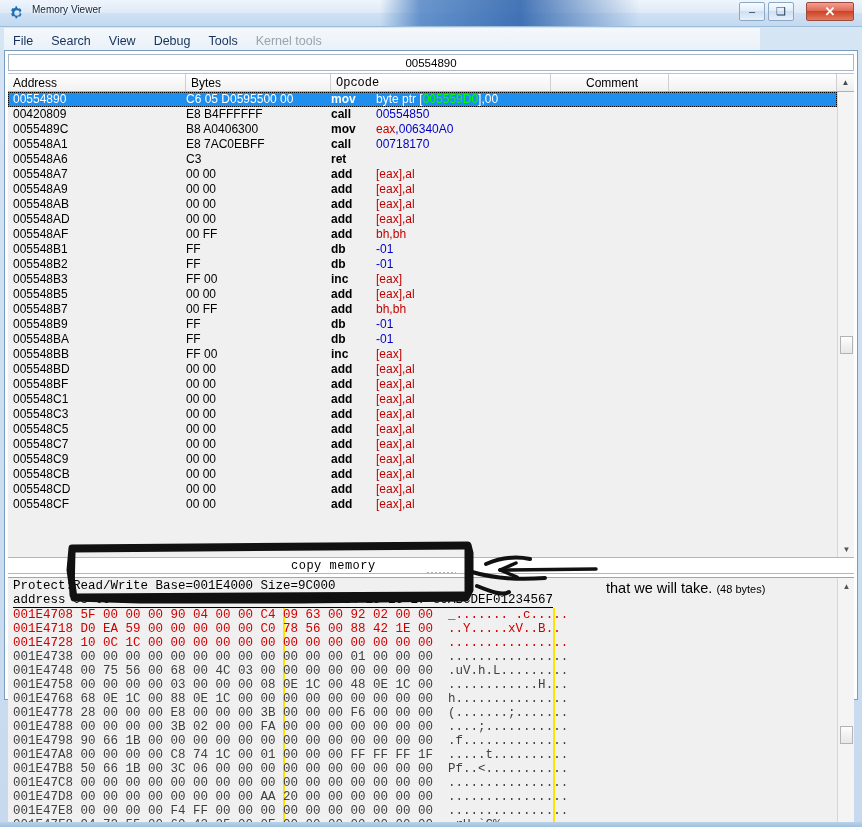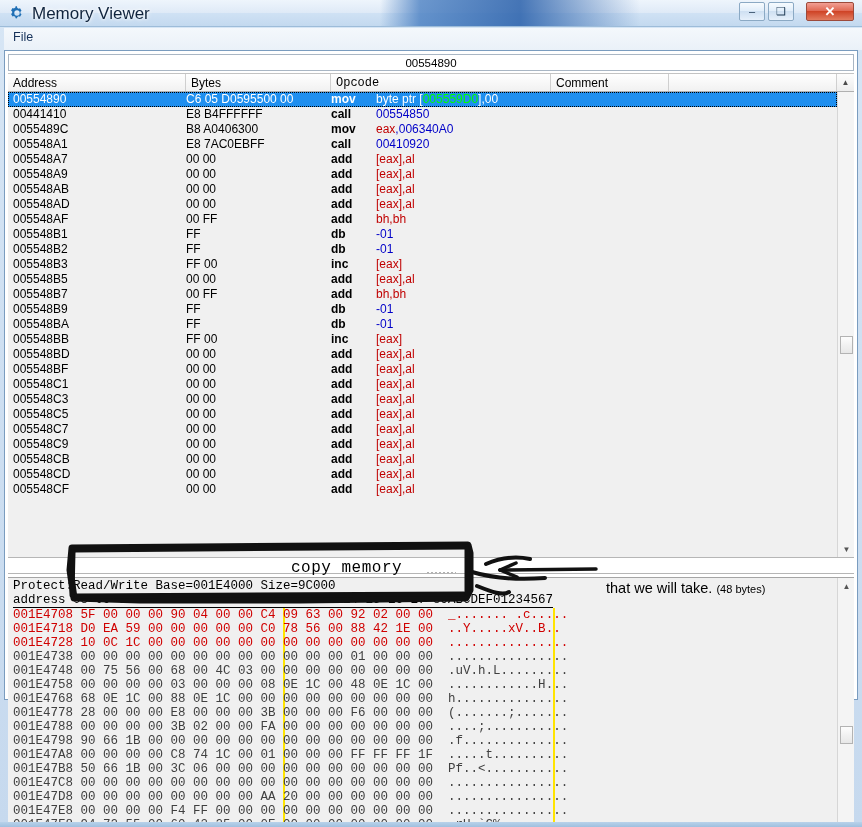--- a/index.html
+++ b/index.html
@@ -28,21 +28,21 @@
       linear-gradient(to bottom, #eef5fc 0%, #dfeaf7 48%, #cfe1f4 52%, #c3d9ef 100%);
     border-bottom: 1px solid #9dbcd9;
     overflow: hidden;
   }
   #title-icon {
     position: absolute; left: 8px; top: 4px;
     width: 18px; height: 18px;
   }
   #title-text {
     position: absolute; left: 32px; top: 4px;
-    font-size: 17px; color: #10243d;
+    font-size: 10px; color: #10243d;
     text-shadow: 0 0 3px #ffffff, 0 0 5px #ffffff;
     white-space: nowrap;
   }
   .wbtn {
     position: absolute; top: 2px;
     width: 26px; height: 19px;
     border: 1px solid #8ba9c4;
     border-radius: 2px;
     background: linear-gradient(to bottom, #f7fbfe 0%, #e2eefa 45%, #cfe0f2 50%, #e6f0fb 100%);
     box-sizing: border-box;
@@ -57,25 +57,24 @@
   .wbtn-glyph {
     position: absolute; left: 0; top: 0; right: 0; bottom: 0;
     display: flex; align-items: center; justify-content: center;
     font-size: 11px; color: #1a3550; line-height: 1;
   }
   #btn-close .wbtn-glyph { color: #ffffff; font-size: 13px; font-weight: bold; }
 
   
   #menubar {
     position: absolute; left: 4px; top: 28px;
-    width: 858px; height: 22px;
+    width: 756px; height: 22px;
     background: linear-gradient(to bottom,#f4f8fc,#eaf1f8);
-    display: flex; align-items: flex-start;
-    box-sizing: border-box;
-    flex-direction: column;
+    display: flex; align-items: flex-end;
+    box-sizing: border-box;
   }
   .menu-item {
     font-size: 12.5px; color: #16325a;
     padding: 2px 9px; white-space: nowrap;
   }
   .menu-item.disabled { color: #9aa4ad; }
 
   
   #client {
     position: absolute; left: 4px; top: 50px;
@@ -110,21 +109,21 @@
     font-size: 12px; color: #000;
     padding: 2px 0 0 5px;
     border-right: 1px solid #cfcfcf;
     box-sizing: border-box;
     white-space: nowrap;
     overflow: hidden;
   }
   #dh-c0 { width: 178px; }
   #dh-c1 { width: 145px; }
   #dh-c2 { width: 220px; font-family: Liberation Mono, monospace; }
-  #dh-c3 { width: 118px; }
+  #dh-c3 { width: 118px; text-align: center; }
   #dh-c4 { flex: 1; border-right: none; }
   #disasm-header-scrollcap {
     position: absolute; right: 0; top: 0;
     width: 17px; height: 17px;
     background: linear-gradient(to bottom,#fdfdfd,#ededed);
     border-left: 1px solid #cfcfcf;
     display: flex; align-items: center; justify-content: center;
     font-size: 8px; color: #4a4a4a;
   }
 
@@ -188,21 +187,21 @@
     position: absolute; left: 3px; top: 506px;
     width: 846px; height: 17px;
     background: #ffffff;
     border-top: 1px solid #b6b6b6;
     border-bottom: 1px solid #b6b6b6;
     box-sizing: border-box;
   }
   #copy-memory-label {
     position: absolute; left: 283px; top: 1px;
     font-family: "Liberation Mono", monospace;
-    font-size: 16px; color: #000;
+    font-size: 12px; color: #000;
     letter-spacing: 0.5px;
   }
   #splitter-grip {
     position: absolute; left: 418px; top: 13px;
     width: 30px; height: 3px;
     background-image: radial-gradient(#b0b0b0 40%, transparent 41%);
     background-size: 4px 3px;
   }
 
   
@@ -330,38 +329,45 @@
 
     <div id="disasm-list">
       <div id="disasm-rows">
           <div class="drow sel">
             <div class="dc dc-addr">00554890</div>
             <div class="dc dc-bytes">C6 05 D0595500 00</div>
             <div class="dc dc-op">mov</div>
             <div class="dc dc-arg"><span>byte ptr [</span><span class="hl-green">005559D0</span><span>],00</span></div>
           </div>
           <div class="drow">
-            <div class="dc dc-addr">00441410</div>
+            <div class="dc dc-addr">00420809</div>
             <div class="dc dc-bytes">E8 B4FFFFFF</div>
             <div class="dc dc-op">call</div>
             <div class="dc dc-arg">00554850</div>
             <div class="dc dc-cmt"></div>
           </div>
           <div class="drow">
             <div class="dc dc-addr">0055489C</div>
             <div class="dc dc-bytes">B8 A0406300</div>
             <div class="dc dc-op">mov</div>
             <div class="dc dc-arg" style="color: rgb(0, 0, 200);"><span class="reg">eax</span>,<span>006340A0</span></div>
             <div class="dc dc-cmt"></div>
           </div>
           <div class="drow">
             <div class="dc dc-addr">005548A1</div>
             <div class="dc dc-bytes">E8 7AC0EBFF</div>
             <div class="dc dc-op">call</div>
-            <div class="dc dc-arg">00410920</div>
+            <div class="dc dc-arg">00718170</div>
+            <div class="dc dc-cmt"></div>
+          </div>
+          <div class="drow">
+            <div class="dc dc-addr">005548A6</div>
+            <div class="dc dc-bytes">C3</div>
+            <div class="dc dc-op">ret</div>
+            <div class="dc dc-arg"></div>
             <div class="dc dc-cmt"></div>
           </div>
           <div class="drow">
             <div class="dc dc-addr">005548A7</div>
             <div class="dc dc-bytes">00 00</div>
             <div class="dc dc-op">add</div>
             <div class="dc dc-arg"><span class="reg">[eax]</span><span class="reg">,</span><span class="reg">al</span></div>
             <div class="dc dc-cmt"></div>
           </div>
           <div class="drow">

